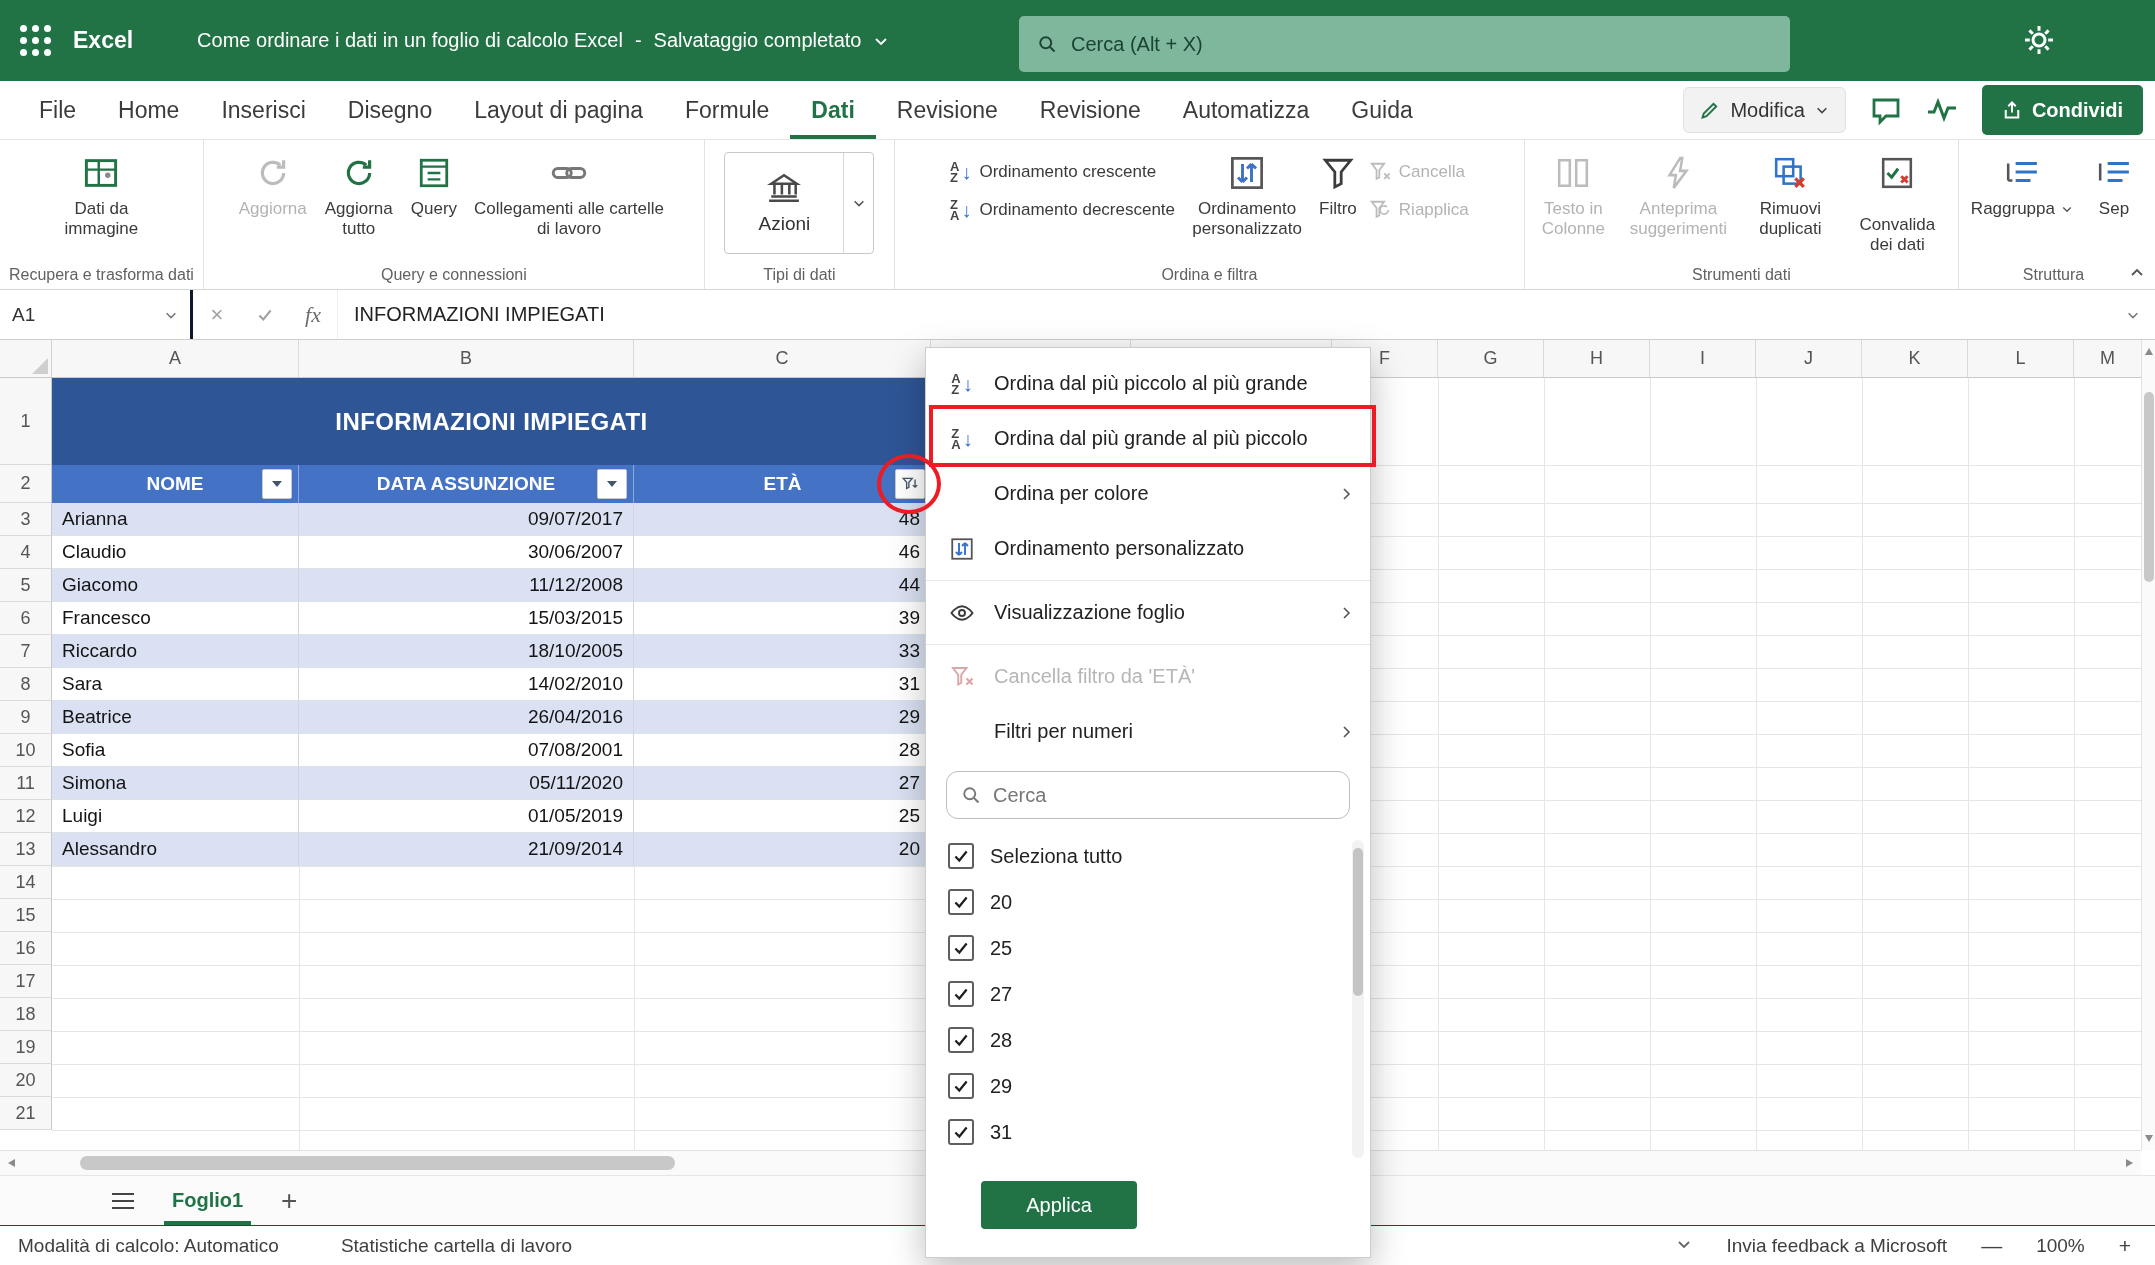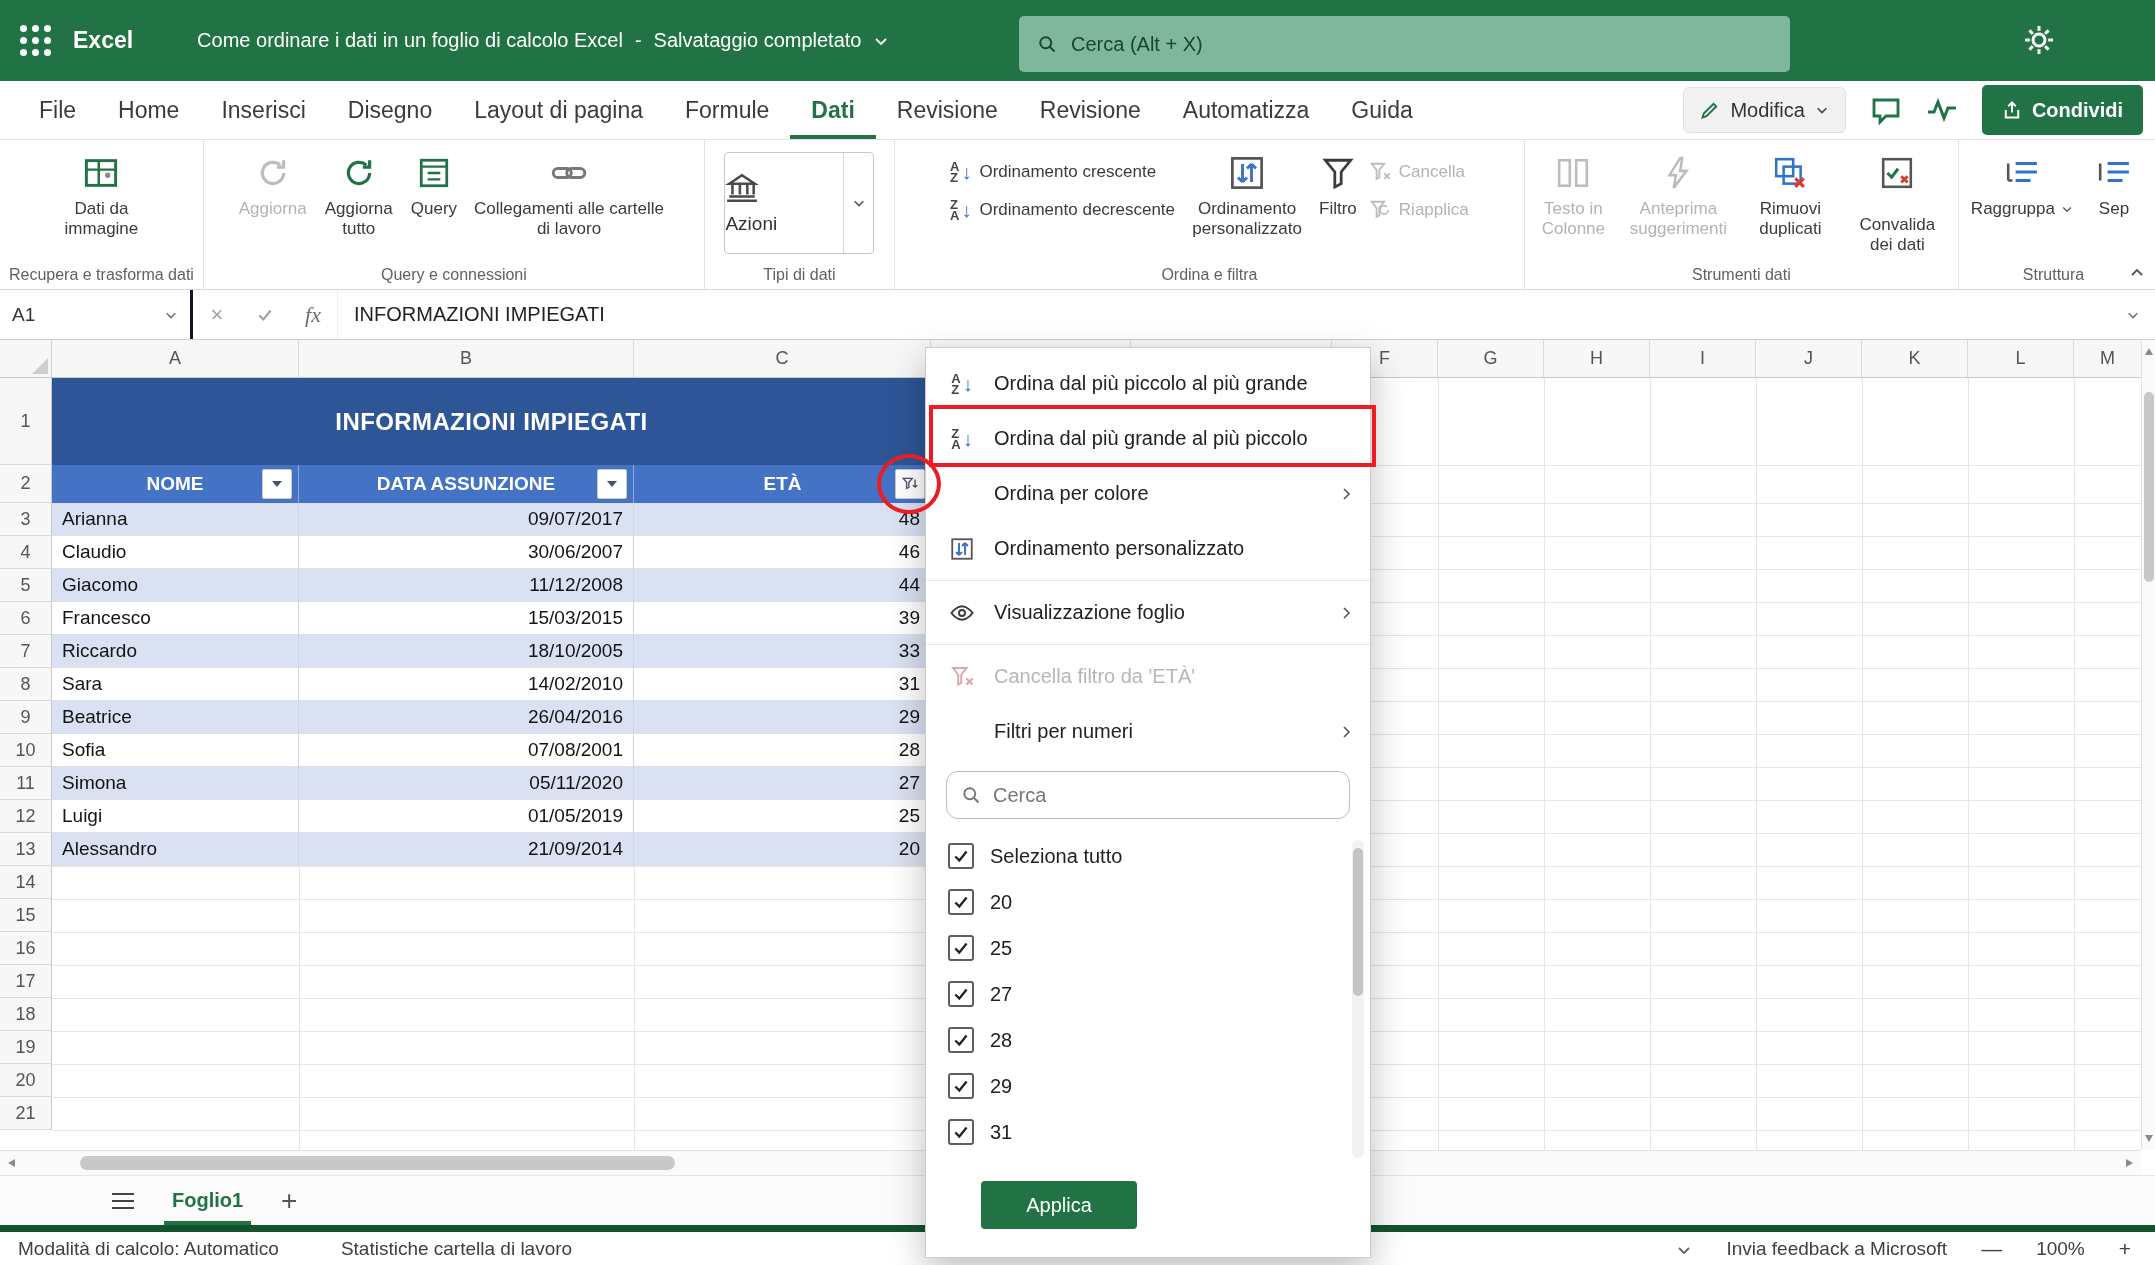--- a/index.html
+++ b/index.html
@@ -31,21 +31,21 @@
   
   .ribbon { position:absolute; top:140px; left:0; width:2155px; height:150px; background:#fff; border-bottom:1px solid #d6d6d6; display:flex; overflow:hidden; }
   .rgroup { position:relative; border-right:1px solid #e3e3e3; padding:8px 6px 30px; display:flex; align-items:flex-start; justify-content:center; }
   .glabel { position:absolute; bottom:5px; left:0; right:0; text-align:center; font-size:16px; color:#616161; white-space:nowrap; overflow:hidden; }
   .bigbtn { display:flex; flex-direction:column; align-items:center; gap:7px; padding:6px 6px; border-radius:4px; font-size:17px; color:#3b3b3b; text-align:center; line-height:1.15; cursor:pointer; }
   .bigbtn .bicon { height:38px; display:flex; align-items:center; }
   .smallbtn { display:flex; align-items:center; gap:8px; font-size:17px; color:#3b3b3b; padding:5px 6px; cursor:pointer; white-space:nowrap; }
   .vstack { display:flex; flex-direction:column; gap:6px; padding-top:8px; }
   .dis { color:#b3b3b3 !important; }
   .azioni-box { width:150px; height:102px; border:1px solid #c8c8c8; border-radius:4px; display:flex; margin-top:4px; cursor:pointer; }
-  .azioni-main { flex:1; display:flex; flex-direction:column; align-items:flex-start; justify-content:center; gap:8px; font-size:19px; color:#333; }
+  .azioni-main { flex:1; display:flex; flex-direction:column; align-items:center; justify-content:center; gap:8px; font-size:19px; color:#333; }
   .azioni-dd { width:30px; border-left:1px solid #d8d8d8; display:flex; align-items:center; justify-content:center; color:#555; }
   .sortico { display:flex; align-items:center; gap:2px; }
   .sortico .ltrs { display:flex; flex-direction:column; font-size:13px; font-weight:700; line-height:11px; color:#444; }
   .sortico .arr { font-size:20px; color:#3c72c8; line-height:20px; }
   .collapse-chev { position:absolute; right:10px; bottom:8px; color:#555; cursor:pointer; }
 
   
   .fbar { position:absolute; top:290px; left:0; width:100%; height:50px; background:#fff; border-bottom:1px solid #cfcfcf; display:flex; align-items:stretch; }
   .namebox { width:193px; border-right:3px solid #0f172a; display:flex; align-items:center; padding:0 12px; font-size:19px; color:#333; cursor:pointer; }
   .namebox .nb-chev { margin-left:auto; color:#777; }
@@ -112,21 +112,21 @@
   .hthumb { position:absolute; top:5px; left:80px; width:595px; height:14px; background:#c8c8c8; border-radius:7px; cursor:pointer; }
   .tri-left { left:8px; top:8px; border-top:4px solid transparent; border-bottom:4px solid transparent; border-right:7px solid #8a8a8a; }
   .tri-right { right:8px; top:8px; border-top:4px solid transparent; border-bottom:4px solid transparent; border-left:7px solid #8a8a8a; }
 
   
   .sheetbar { position:absolute; top:1175px; left:0; width:100%; height:50px; background:#fbfbfb; border-top:1px solid #e6e6e6; display:flex; align-items:center; gap:30px; padding-left:112px; }
   .hamb { display:flex; flex-direction:column; gap:5px; cursor:pointer; }
   .hamb i { width:22px; height:2px; background:#444; }
   .sheettab { height:100%; display:flex; align-items:center; padding:0 8px; color:#217346; font-weight:700; font-size:20px; box-shadow:inset 0 -4px 0 #217346; cursor:pointer; }
   .addsheet { font-size:28px; color:#555; cursor:pointer; line-height:28px; }
-  .statusbar { position:absolute; top:1225px; left:0; width:100%; height:40px; background:#fff; border-top:7px solid #14532d; display:flex; align-items:center; font-size:19px; color:#3f3f3f; padding:0 18px; }
+  .statusbar { position:absolute; top:1225px; left:0; width:100%; height:40px; background:#fff; border-top:1px solid #14532d; display:flex; align-items:center; font-size:19px; color:#3f3f3f; padding:0 18px; }
   .sb-left { display:flex; gap:62px; }
   .sb-item { cursor:pointer; }
   .sb-chev { position:absolute; left:1676px; top:10px; color:#666; cursor:pointer; }
   .sb-right { margin-left:auto; display:flex; align-items:center; gap:34px; padding-right:6px; }
   .zoom-ctl { cursor:pointer; color:#444; font-size:21px; }
 </style>
 </head>
 <body>
 
 <div id="app">

